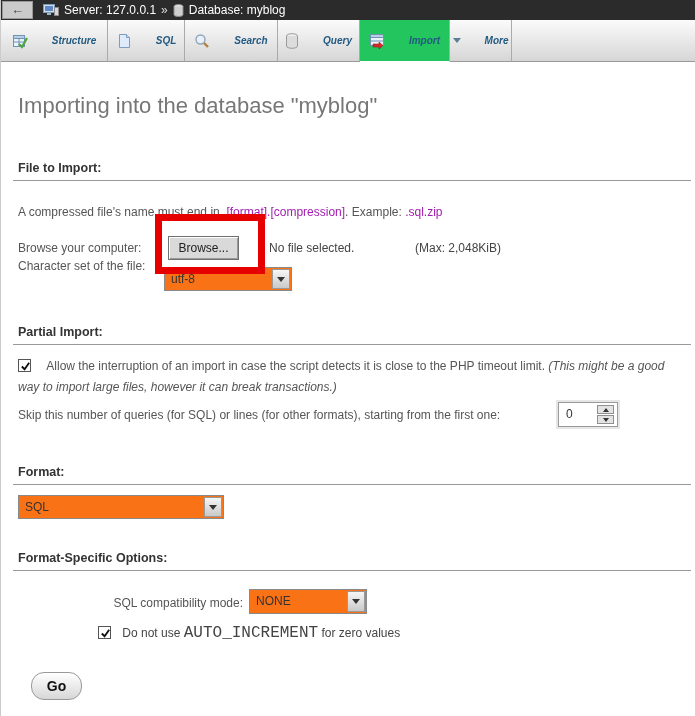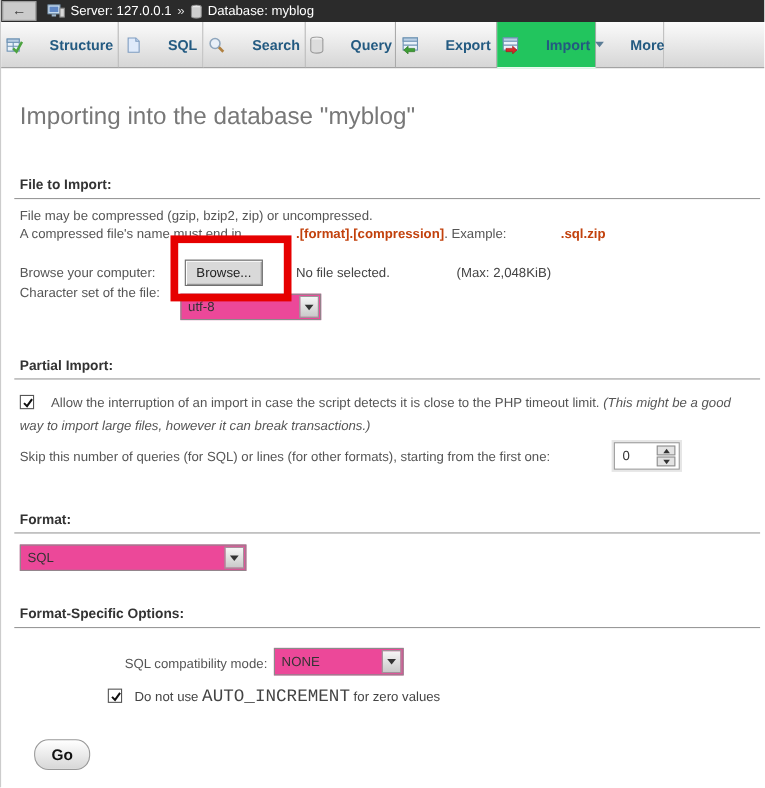--- a/index.html
+++ b/index.html
@@ -27,44 +27,44 @@
 
   
   .tabstrip {
     position:absolute; left:0; top:20px; width:695px; height:42px;
     display:flex; align-items:stretch;
   }
   .tab {
     display:flex; align-items:center; justify-content:center; gap:24px;
     background:linear-gradient(#fbfbfb,#d6d6d6);
     border-right:1px solid #aaa; border-bottom:1px solid #999;
-    color:#235a81; font-weight:bold; font-size:13px; cursor:pointer;
+    color:#235a81; font-weight:bold; font-size:10px; cursor:pointer;font-style:italic;
   }
   .tab.active { background:#22c55e; border-bottom:1px solid #fff; }
   .tab-filler { flex:1; background:linear-gradient(#fbfbfb,#d6d6d6); border-bottom:1px solid #999; }
 
   
   .page-title { position:absolute; left:17px; top:93px; font-size:22px; color:#777; }
   .sec-head {
     position:absolute; left:12px; width:678px; padding:0 0 5px 5px;
     border-bottom:1px solid #999; font-weight:bold; font-size:12.5px; color:#333;
   }
 
   .txt { position:absolute; color:#555; font-size:12px; }
-  .b { font-weight:bold; color:#c2410c;margin-left:46px; }
+  .b { font-weight:normal; color:#a21caf; }
   .it { font-style:italic; }
 
   
   .btn-classic {
     position:absolute; background:#d9d9d9; border:1px solid #707070;
     box-shadow:inset 1px 1px 0 #fff, inset -1px -1px 0 #9a9a9a;
     font-size:12px; color:#222; text-align:center; cursor:pointer;
   }
   .select-box {
-    position:absolute; background:#ec4899; border:1px solid #8a8a8a;
+    position:absolute; background:#f97316; border:1px solid #8a8a8a;
     font-size:12px; color:#333; cursor:pointer;
   }
   .select-box .val { position:absolute; left:6px; top:4px; white-space:nowrap; }
   .select-box .arrow-btn {
     position:absolute; right:1px; top:1px; bottom:1px; width:18px;
     background:linear-gradient(#f6f6f6,#c9c9c9); border:1px solid #999;
     display:flex; align-items:center; justify-content:center;
   }
   .tri-down { width:0; height:0; border-left:4px solid transparent; border-right:4px solid transparent; border-top:5px solid #333; }
 
@@ -150,50 +150,40 @@
       </svg>
       <span>Search</span>
     </div>
     <div class="tab" style="width:82px">
       <svg width="14" height="16" viewBox="0 0 14 16">
         <ellipse cx="7" cy="3" rx="5.5" ry="2.3" fill="#f0f0f0" stroke="#9a9a9a"></ellipse>
         <path d="M1.5 3 v10 a5.5 2.3 0 0 0 11 0 v-10" fill="#dcdcdc" stroke="#9a9a9a"></path>
       </svg>
       <span>Query</span>
     </div>
-    <div class="tab" style="width:92px">
-      <svg width="16" height="16" viewBox="0 0 16 16">
-        <rect x="1.5" y="1.5" width="13" height="11" fill="#eaf2fa" stroke="#6e93b4"></rect>
-        <rect x="1.5" y="1.5" width="13" height="3" fill="#b9cfe4" stroke="#6e93b4"></rect>
-        <line x1="1.5" y1="8" x2="14.5" y2="8" stroke="#6e93b4"></line>
-        <path d="M12 11 h-6 v-2 l-4 3.5 4 3.5 v-2 h6 z" fill="#3f9e35" stroke="#2d7526" stroke-width="0.6"></path>
-      </svg>
-      <span>Export</span>
-    </div>
     <div class="tab active" style="width:90px">
       <svg width="16" height="16" viewBox="0 0 16 16">
         <rect x="1.5" y="1.5" width="13" height="11" fill="#eaf2fa" stroke="#6e93b4"></rect>
         <rect x="1.5" y="1.5" width="13" height="3" fill="#b9cfe4" stroke="#6e93b4"></rect>
         <line x1="1.5" y1="8" x2="14.5" y2="8" stroke="#6e93b4"></line>
         <path d="M4 11 h6 v-2 l4 3.5 -4 3.5 v-2 h-6 z" fill="#d42a2a" stroke="#9e1f1f" stroke-width="0.6"></path>
       </svg>
       <span>Import</span>
     </div>
     <div class="tab" style="width:62px">
       <span class="tri-down" style="border-top-color:#5b7d96"></span>
       <span>More</span>
     </div>
     <div class="tab-filler"></div>
   </div>
 
   <div class="page-title">Importing into the database "myblog"</div>
 
   <div class="sec-head" style="top:161px">File to Import:</div>
 
-  <div class="txt" style="left:17px; top:189px">File may be compressed (gzip, bzip2, zip) or uncompressed.</div>
   <div class="txt" style="left:17px; top:205px"><span>A compressed file's name must end in </span><span class="b">.[format].[compression]</span><span>. Example: </span><span class="b">.sql.zip</span></div>
 
   <div class="txt" style="left:17px; top:241px">Browse your computer:</div>
   <div class="btn-classic" style="left:167px; top:236px; width:71px; height:24px; line-height:22px;">Browse...</div>
   <div class="txt" style="left:268px; top:241px; color:#444">No file selected.</div>
   <div class="txt" style="left:414px; top:241px; color:#444">(Max: 2,048KiB)</div>
 
   <div class="txt" style="left:17px; top:259px">Character set of the file:</div>
   <div class="select-box" style="left:163px; top:267px; width:128px; height:24px">
     <span class="val">utf-8</span>

